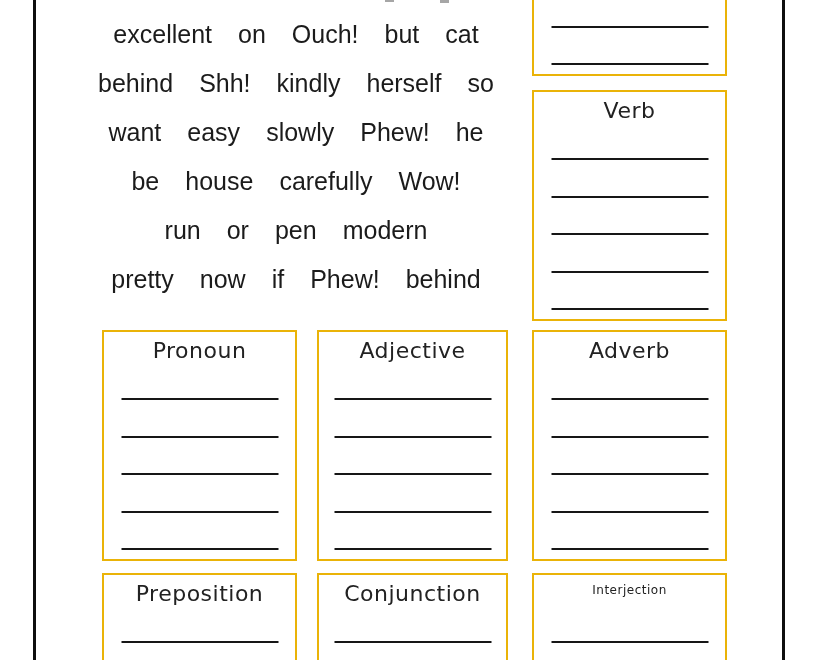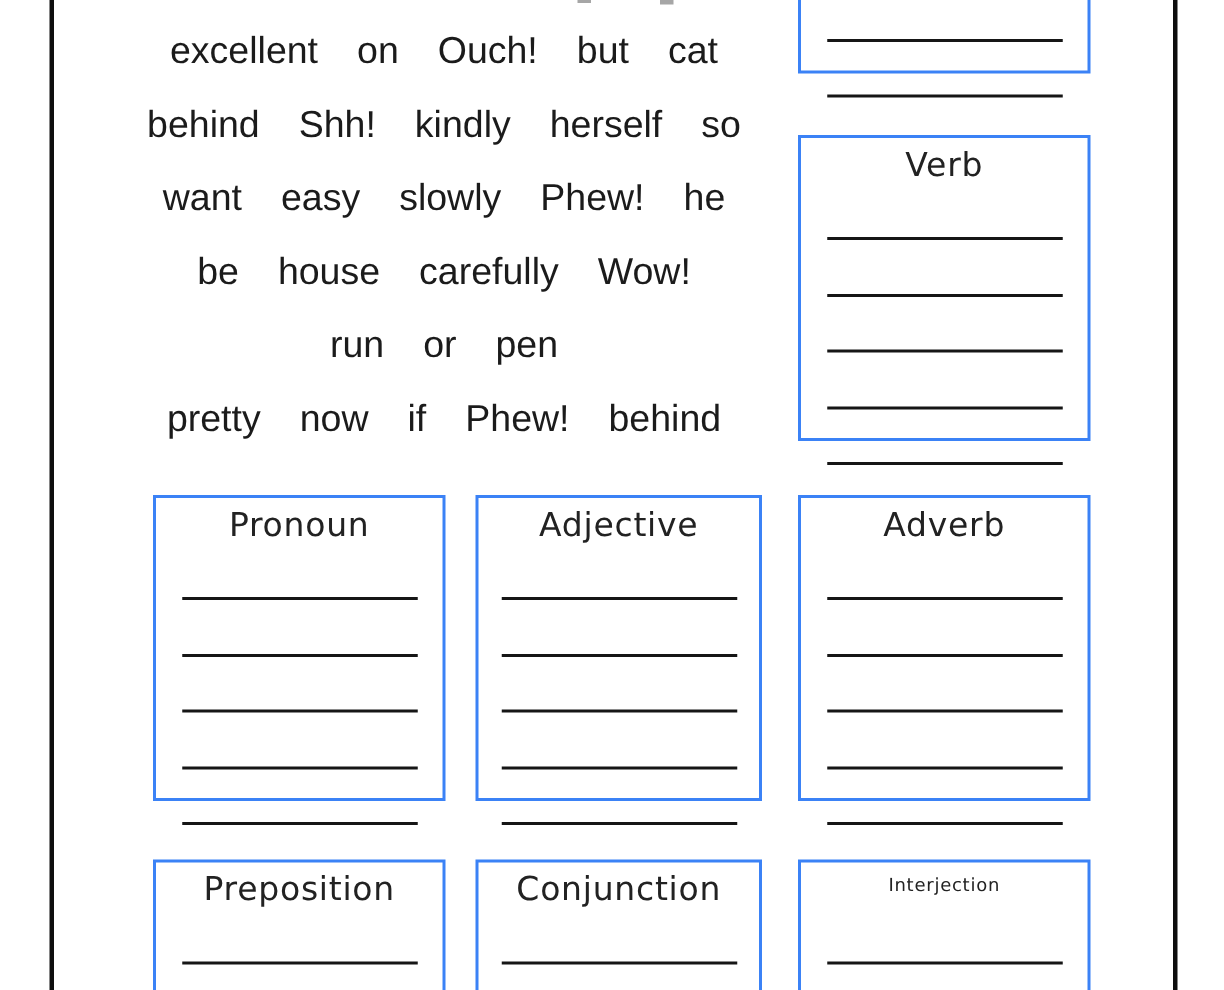--- a/index.html
+++ b/index.html
@@ -51,22 +51,22 @@
   }
   .word {
     font-size: 25px;
     color: #1b1b1b;
     white-space: nowrap;
   }
 
   
   .sort-box {
     position: absolute;
-    height: 204px;
-    border: 2px solid #3b82f6;
+    height: 231px;
+    border: 2px solid #eab308;
     background: #ffffff;
     box-sizing: border-box;
   }
   .col1 { left: 102px; width: 195px; }
   .col2 { left: 317px; width: 191px; }
   .col3 { left: 532px; width: 195px; }
   .row-cut    { top: -155px; }
   .row-verb   { top: 90px; }
   .row-mid    { top: 330px; padding-left: 26px; }
   .row-bottom { top: 573px; }
@@ -130,20 +130,21 @@
       <div class="word-row">
         <span class="word">be</span>
         <span class="word">house</span>
         <span class="word">carefully</span>
         <span class="word">Wow!</span>
       </div>
       <div class="word-row">
         <span class="word">run</span>
         <span class="word">or</span>
         <span class="word">pen</span>
+        <span class="word">modern</span>
       </div>
       <div class="word-row">
         <span class="word">pretty</span>
         <span class="word">now</span>
         <span class="word">if</span>
         <span class="word">Phew!</span>
         <span class="word">behind</span>
       </div>
     </div>
 

